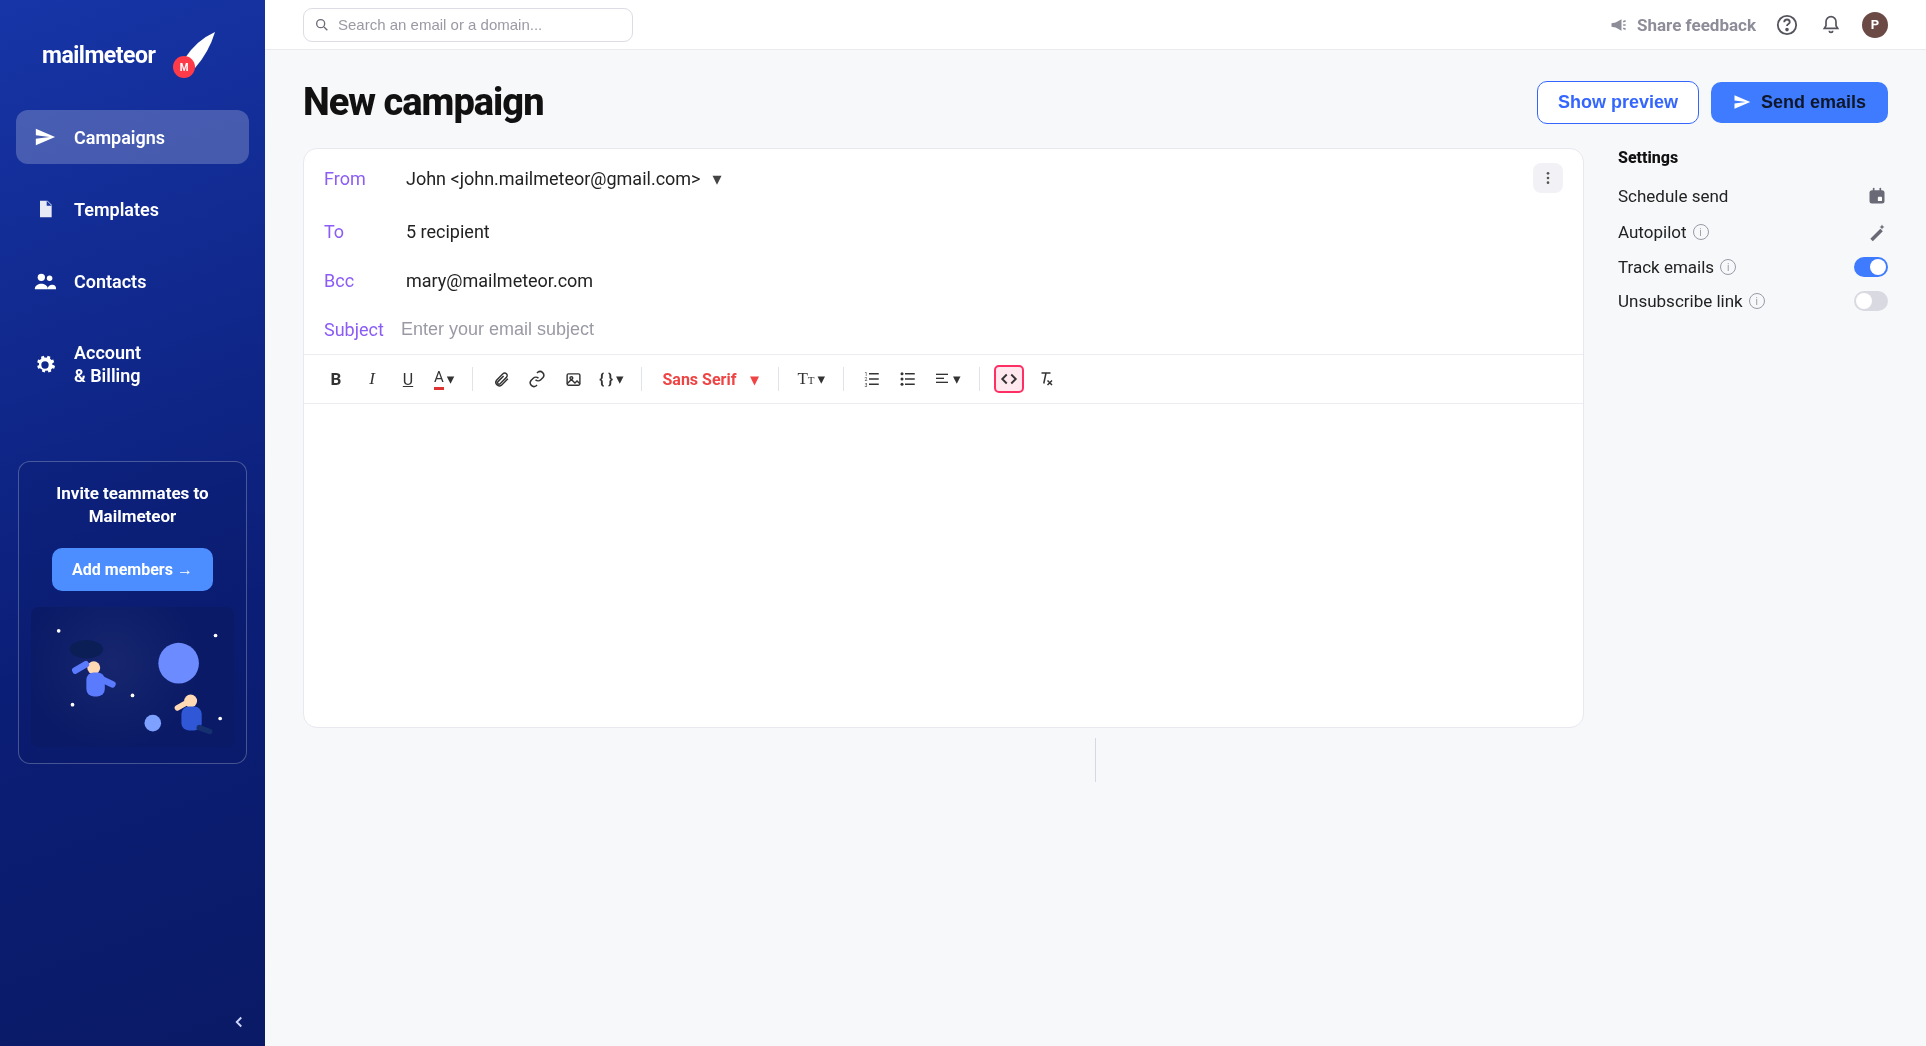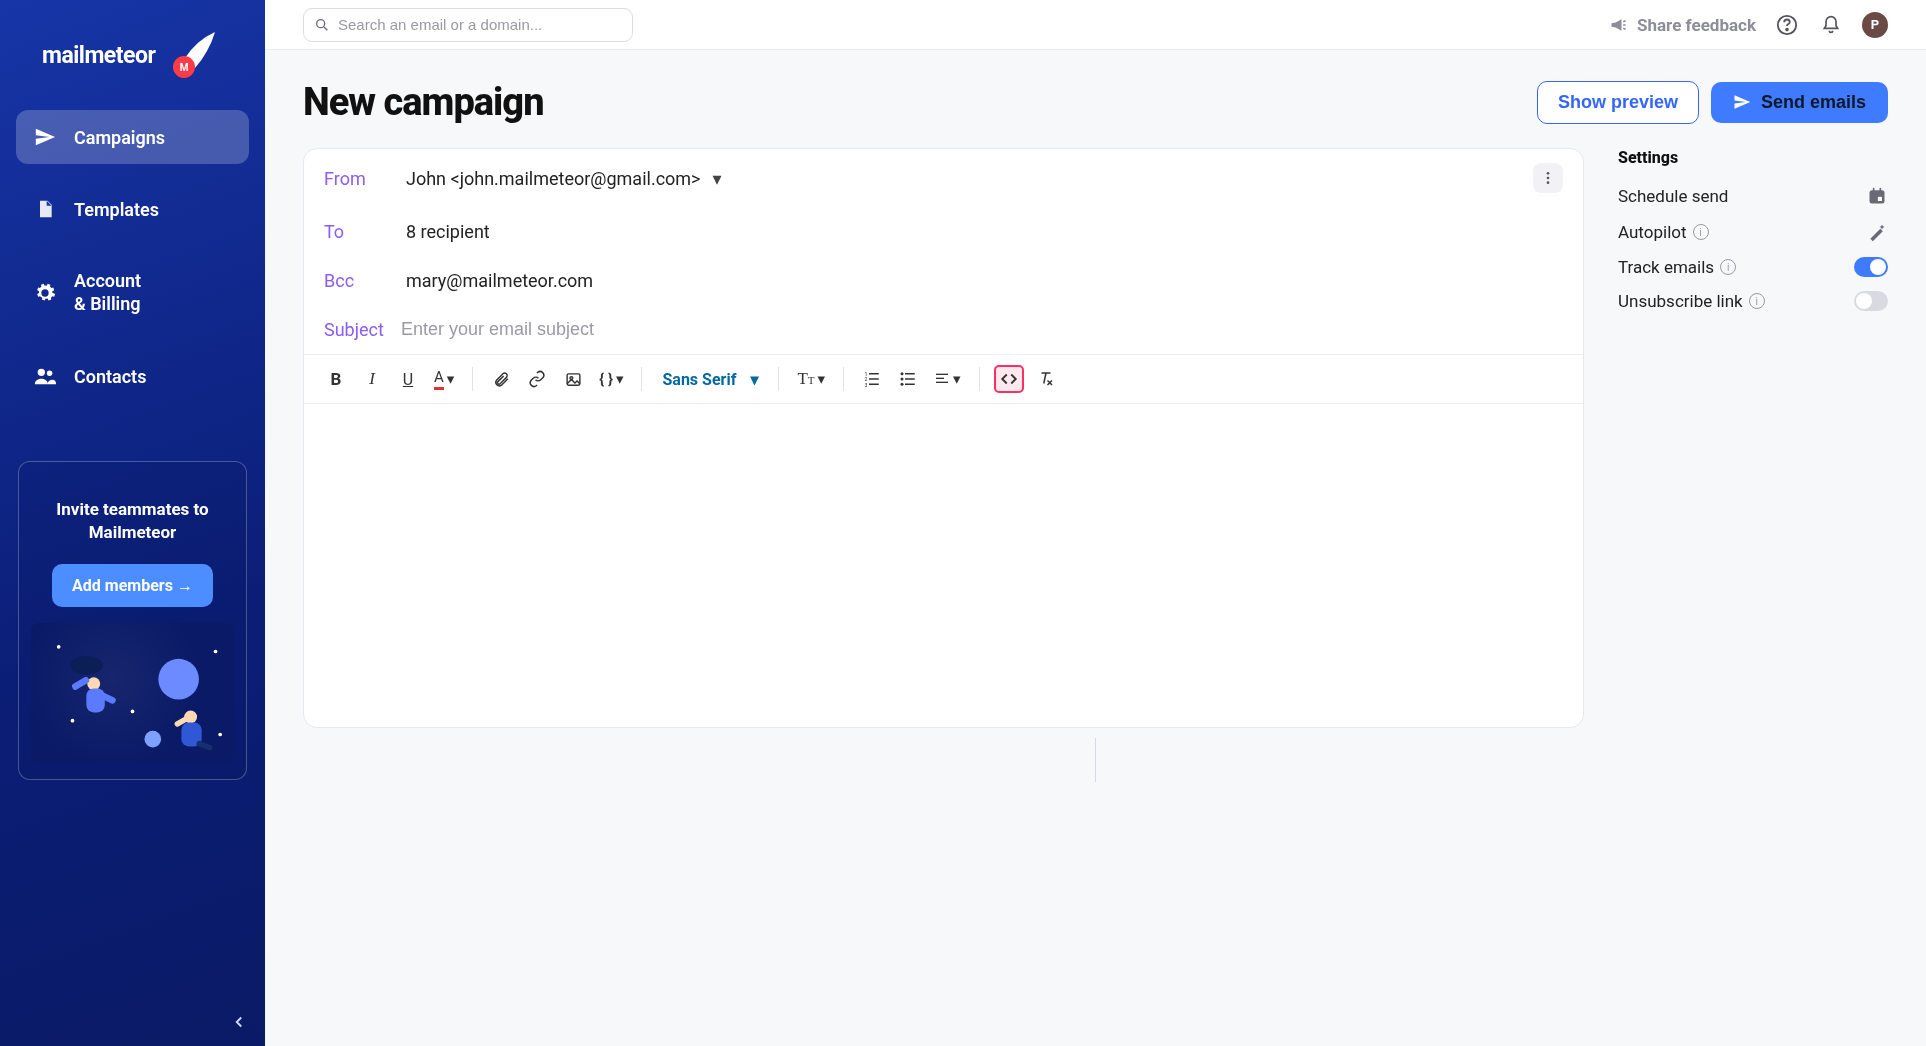--- a/index.html
+++ b/index.html
@@ -36,21 +36,21 @@
     font-size: 18px; font-weight: 600; cursor: pointer;
     margin-bottom: 18px;
   }
   .nav-item.active { background: rgba(255,255,255,0.22); }
   .nav-icon { width: 22px; height: 22px; display:flex; align-items:center; justify-content:center; flex-shrink:0; }
   .nav-item.account .labels { display:flex; flex-direction:column; line-height:1.25;}
   .invite-box {
     margin: 40px 18px 18px 18px;
     border: 1px solid rgba(255,255,255,0.25);
     border-radius: 12px;
-    padding: 36px 12px 16px 12px;
+    padding: 20px 12px 16px 12px;
     text-align: center;
     background: rgba(10,20,80,0.15);
     position: relative;
   }
   .invite-box .title { font-weight:700; font-size:17px; line-height:1.35; }
   .invite-box .btn {
     margin-top: 20px; display:inline-block;
     background:#4c8eff; color:#fff; font-weight:700;
     padding:12px 20px; border-radius:10px; font-size:16px; cursor:pointer;
   }
@@ -119,21 +119,21 @@
     border-top:1px solid #ececf1; border-bottom:1px solid #ececf1;
     display:flex; align-items:center; padding:10px 18px; gap:8px; flex-wrap:wrap;
   }
   .tbtn {
     min-width:28px; height:28px; padding:0 4px;
     display:flex; align-items:center; justify-content:center;
     border-radius:5px; cursor:pointer; color:#333; font-size:15px;
   }
   .tbtn.with-chev { gap:3px; }
   .tsep { width:1px; height:24px; background:#e2e2e9; margin:0 6px;}
-  .font-select { display:flex; align-items:center; gap:14px; font-weight:700; color:#0369a1; cursor:pointer; padding:0 6px;}
+  .font-select { display:flex; align-items:center; gap:14px; font-weight:700; color:#ef4444; cursor:pointer; padding:0 6px;}
   .tbtn.selected { border:2px solid #ff2e63; background:#ffe9ef; }
   .editor-body { flex:1; padding:18px; font-size:16px; color:#222; outline:none; }
 
   
   .settings { width:270px; }
   .settings h3 { font-size:16px; font-weight:800; margin-bottom:18px;}
   .setting-row {
     display:flex; align-items:center; justify-content:space-between;
     font-size:17px; color:#222; margin-bottom:14px;
   }
@@ -183,42 +183,42 @@
     <div class="nav-item">
       <span class="nav-icon">
         <svg viewBox="0 0 24 24" width="20" height="20" fill="#fff">
             <path d="M6 2h9l5 5v15H6z" opacity=".9"></path>
             <path d="M14 2v6h6" fill="#1735a7"></path>
           </svg>
       </span>
       <span>Templates</span>
     </div>
 
-    <div class="nav-item account">
-      <span class="nav-icon">
-        <svg viewBox="0 0 24 24" width="22" height="22" fill="#fff">
-            <path d="M12 8a4 4 0 100 8 4 4 0 000-8zm9 4l2 1-1 3-2-.5a8 8 0 01-1.6 1.6l.5 2-3 1-1-2a8 8 0 01-2.3 0l-1 2-3-1 .5-2A8 8 0 016.5 15.5L4.5 16l-1-3 2-1a8 8 0 010-2l-2-1 1-3 2 .5A8 8 0 018.1 4.9L7.6 3l3-1 1 2a8 8 0 012.3 0l1-2 3 1-.5 2a8 8 0 011.6 1.6l2-.5 1 3-2 1a8 8 0 010 2z"></path>
-          </svg>
-      </span>
-      <span class="labels">
-        <span>Account</span>
-        <span>&amp; Billing</span>
-      </span>
-    </div>
-
     <div class="nav-item">
       <span class="nav-icon">
         <svg viewBox="0 0 24 24" width="22" height="22" fill="#fff">
             <circle cx="8" cy="8" r="4"></circle>
             <circle cx="17" cy="9" r="3"></circle>
             <path d="M1 20c0-3 4-5 7-5s7 2 7 5v1H1z"></path>
             <path d="M15 20c0-2 2-4 5-4s4 2 4 4v1h-9z"></path>
           </svg>
       </span>
       <span>Contacts</span>
+    </div>
+
+    <div class="nav-item account">
+      <span class="nav-icon">
+        <svg viewBox="0 0 24 24" width="22" height="22" fill="#fff">
+            <path d="M12 8a4 4 0 100 8 4 4 0 000-8zm9 4l2 1-1 3-2-.5a8 8 0 01-1.6 1.6l.5 2-3 1-1-2a8 8 0 01-2.3 0l-1 2-3-1 .5-2A8 8 0 016.5 15.5L4.5 16l-1-3 2-1a8 8 0 010-2l-2-1 1-3 2 .5A8 8 0 018.1 4.9L7.6 3l3-1 1 2a8 8 0 012.3 0l1-2 3 1-.5 2a8 8 0 011.6 1.6l2-.5 1 3-2 1a8 8 0 010 2z"></path>
+          </svg>
+      </span>
+      <span class="labels">
+        <span>Account</span>
+        <span>&amp; Billing</span>
+      </span>
     </div>
   </nav>
 
   <div class="invite-box">
     <div class="title">
       <div>Invite teammates to</div>
       <div>Mailmeteor</div>
     </div>
     <div class="btn">Add members →</div>
     <div class="invite-illus">
@@ -322,21 +322,21 @@
           <span class="more-btn">
             <svg viewBox="0 0 24 24" width="16" height="16" fill="#555">
                 <circle cx="12" cy="5" r="2"></circle>
                 <circle cx="12" cy="12" r="2"></circle>
                 <circle cx="12" cy="19" r="2"></circle>
               </svg>
           </span>
         </div>
         <div class="compose-row">
           <span class="label">To</span>
-          <span class="value">8 recipient</span>
+          <span class="value">5 recipient</span>
         </div>
         <div class="compose-row">
           <span class="label">Bcc</span>
           <span class="value">mary@mailmeteor.com</span>
         </div>
         <div class="compose-row">
           <span class="label">Subject</span>
           <input class="subject-input" type="text" placeholder="Enter your email subject" style="">
         </div>
 

